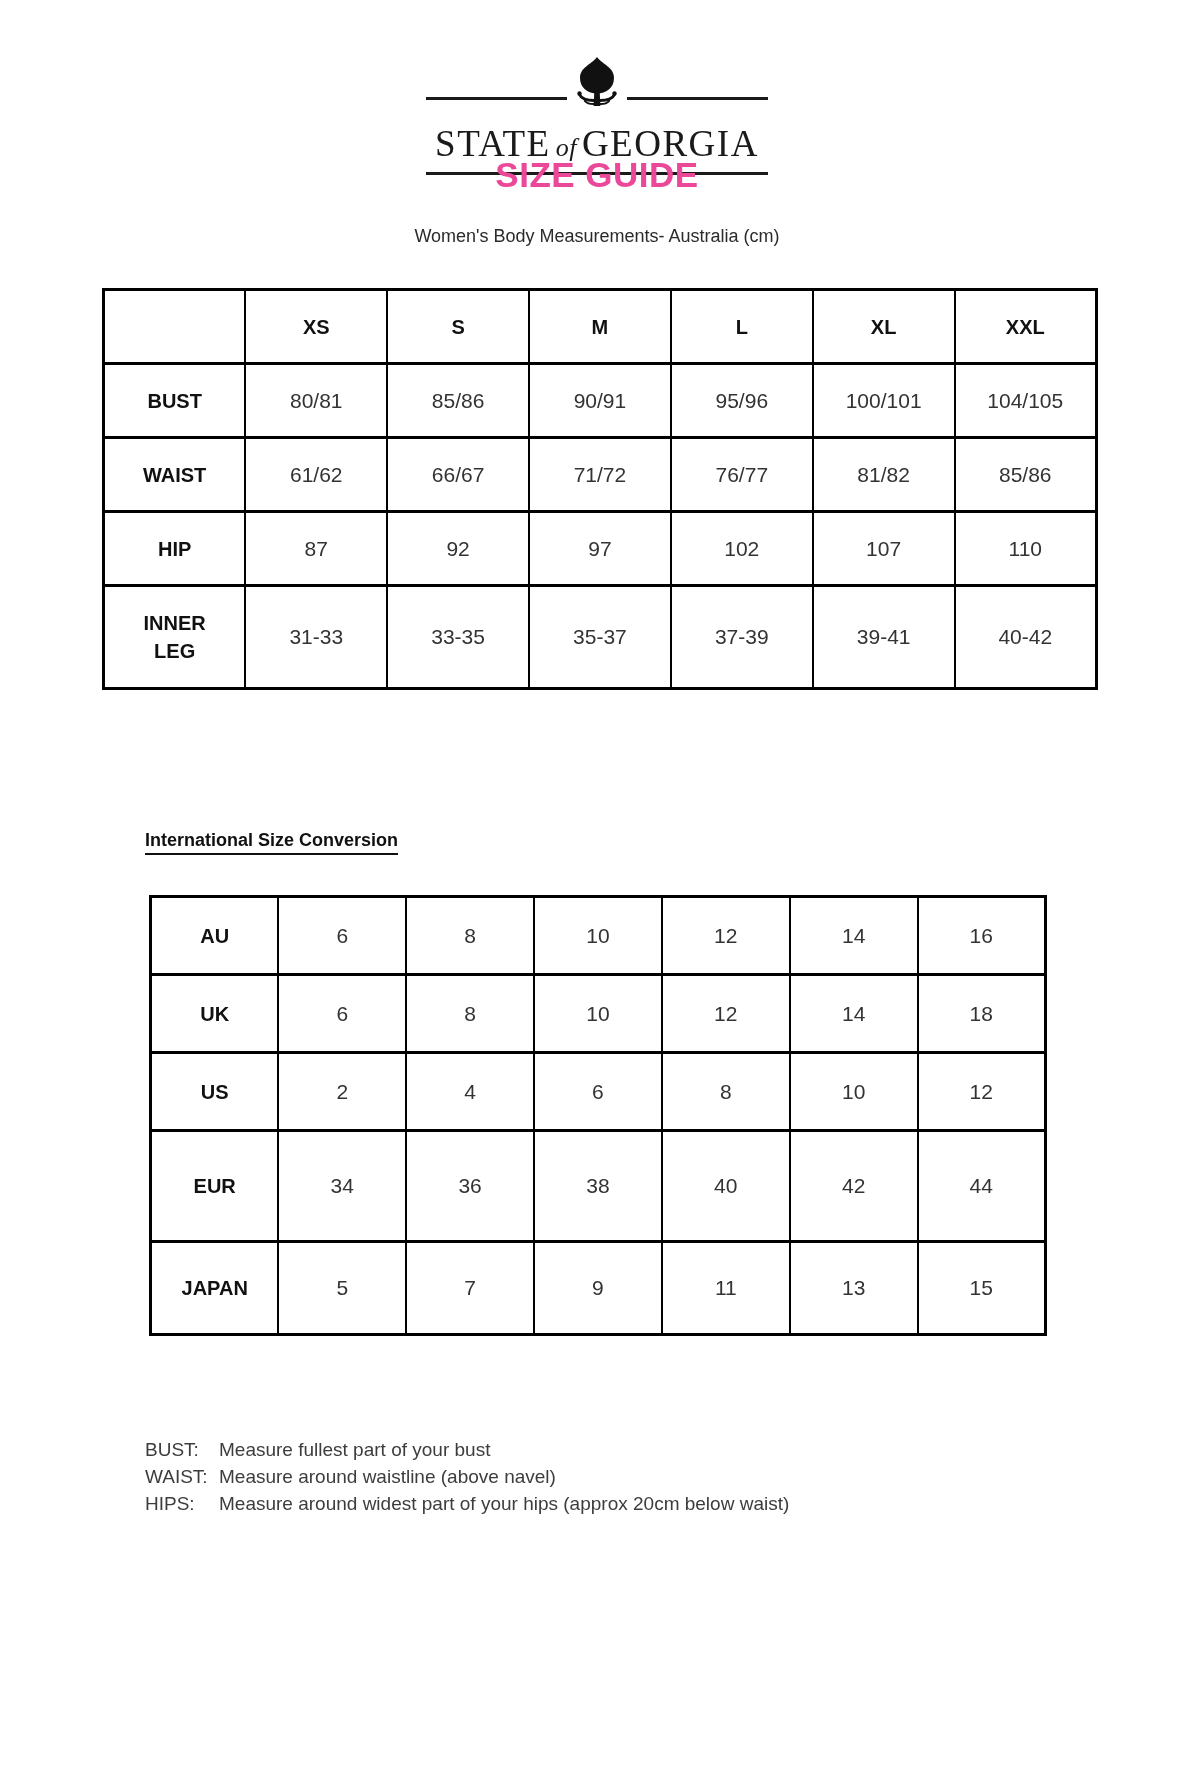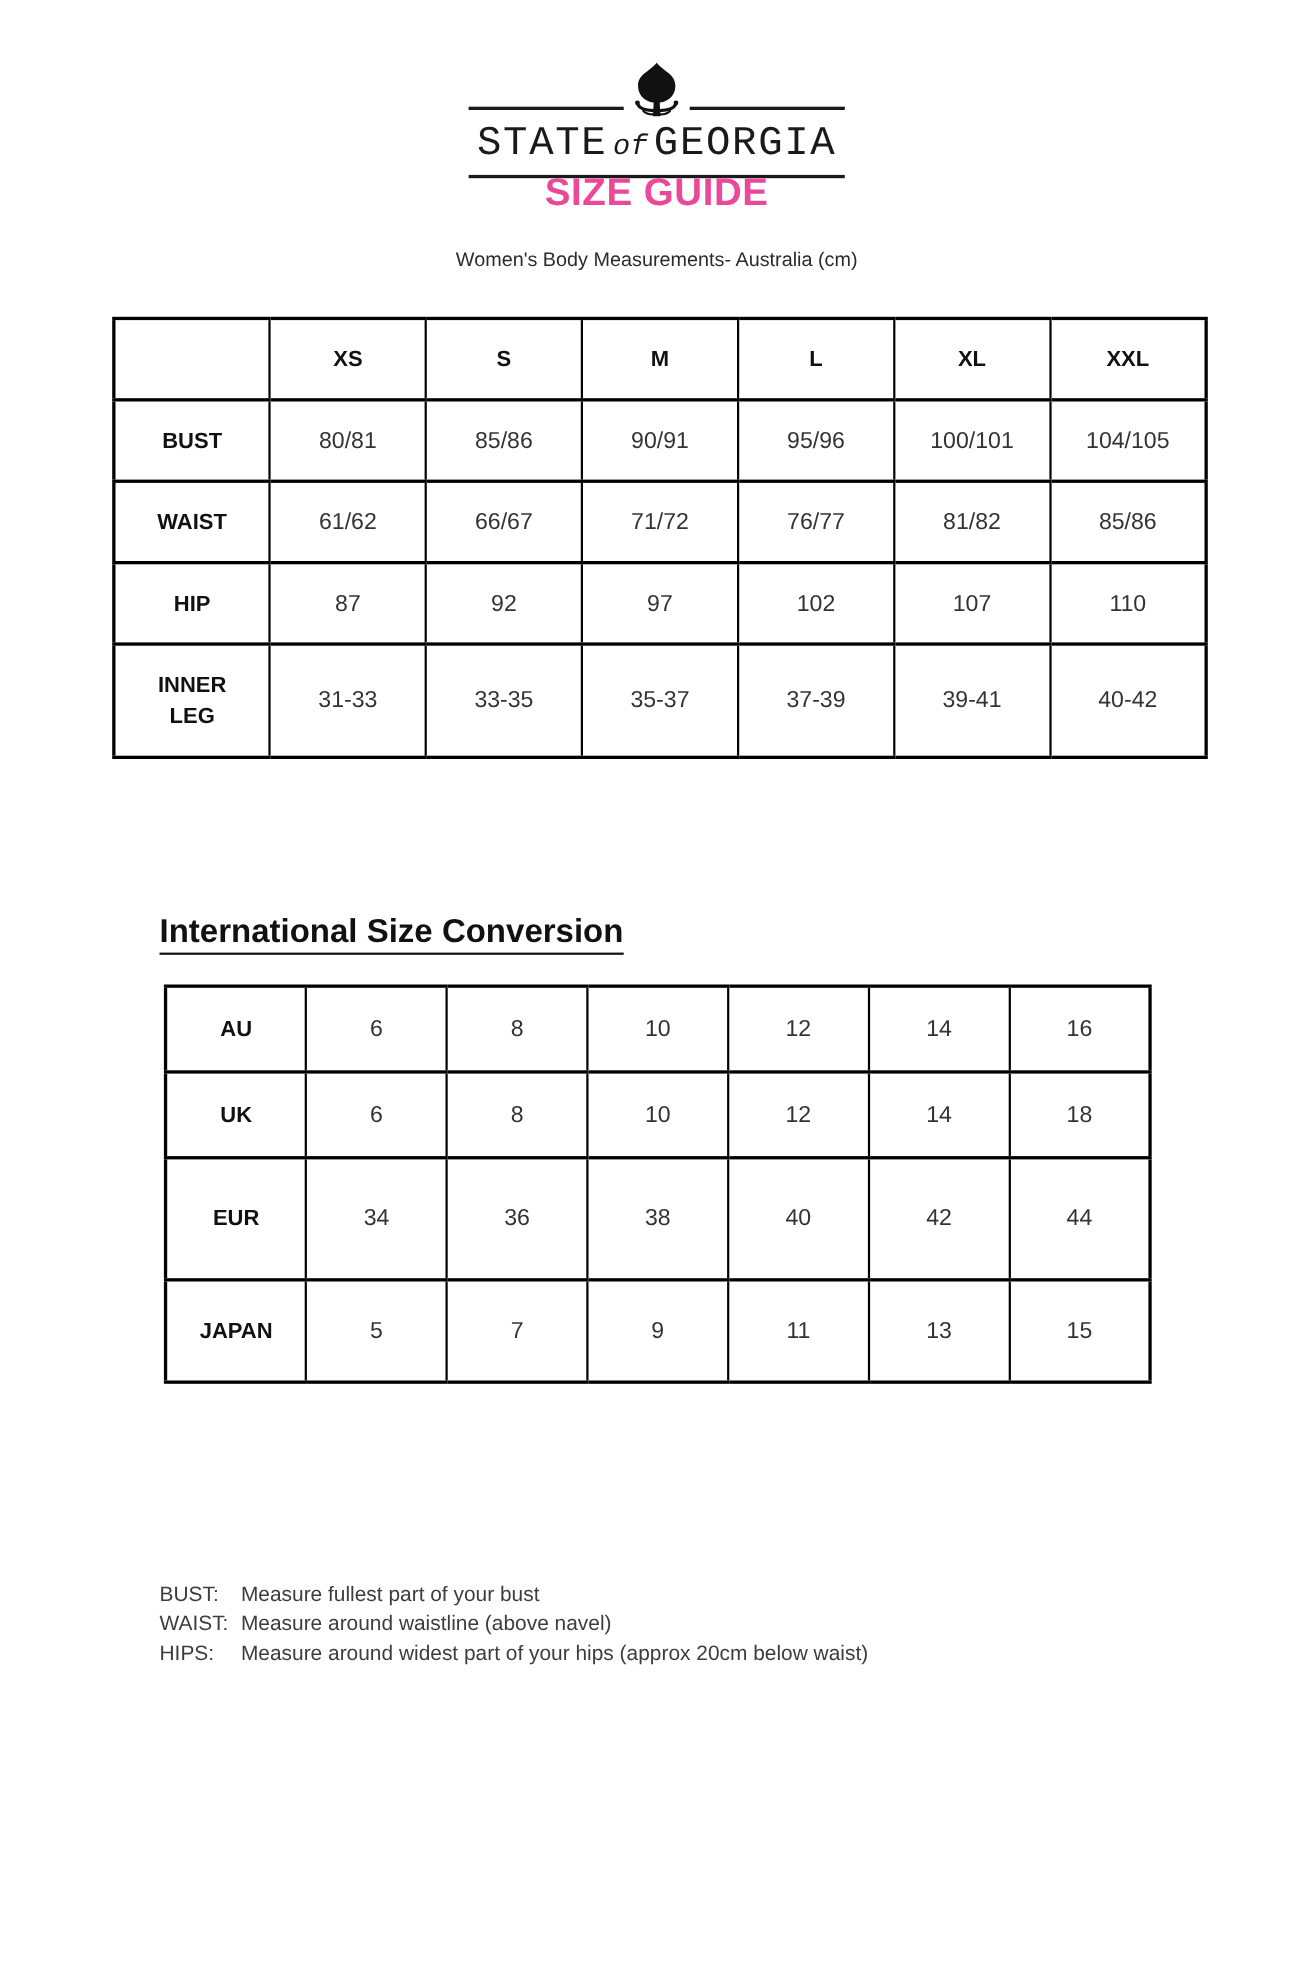--- a/index.html
+++ b/index.html
@@ -28,25 +28,25 @@
     align-items: flex-end;
   }
   .rule {
     flex: 1;
     height: 3px;
     background: #1a1a1a;
     margin-bottom: 6px;
   }
   .tree { margin: 0 2px; }
   .brand {
-    font-family: Liberation Mono, monospace;
+    font-family: Liberation Serif, serif;
     font-size: 37px;
     letter-spacing: 1.5px;
     color: #1a1a1a;
-    margin-top: 4px;
+    margin-top: 16px;
     white-space: nowrap;
   }
   .brand .of {
     font-style: italic;
     font-size: 26px;
     letter-spacing: 0.5px;
     margin: 0 5px;
   }
   .rule-full {
     height: 3px;
@@ -111,21 +111,21 @@
   .r103 td { height: 103px; }
   .r78  td { height: 78px; }
   .r111 td { height: 111px; }
   .r93  td { height: 93px; }
 
   
   .h2 {
     position: absolute;
     top: 830px;
     left: 145px;
-    font-size: 30px;
+    font-size: 18px;
     font-weight: 700;
     color: #111;
     border-bottom: 2px solid #111;
     padding-bottom: 2px;
   }
 
   
   .notes {
     position: absolute;
     top: 1436px;
@@ -231,20 +231,29 @@
     </tr>
     <tr class="r78">
       <td class="lbl">UK</td>
       <td class="val">6</td>
       <td class="val">8</td>
       <td class="val">10</td>
       <td class="val">12</td>
       <td class="val">14</td>
       <td class="val">18</td>
     </tr>
+    <tr class="r78">
+      <td class="lbl">US</td>
+      <td class="val">2</td>
+      <td class="val">4</td>
+      <td class="val">6</td>
+      <td class="val">8</td>
+      <td class="val">10</td>
+      <td class="val">12</td>
+    </tr>
     <tr class="r111">
       <td class="lbl">EUR</td>
       <td class="val">34</td>
       <td class="val">36</td>
       <td class="val">38</td>
       <td class="val">40</td>
       <td class="val">42</td>
       <td class="val">44</td>
     </tr>
     <tr class="r93">

